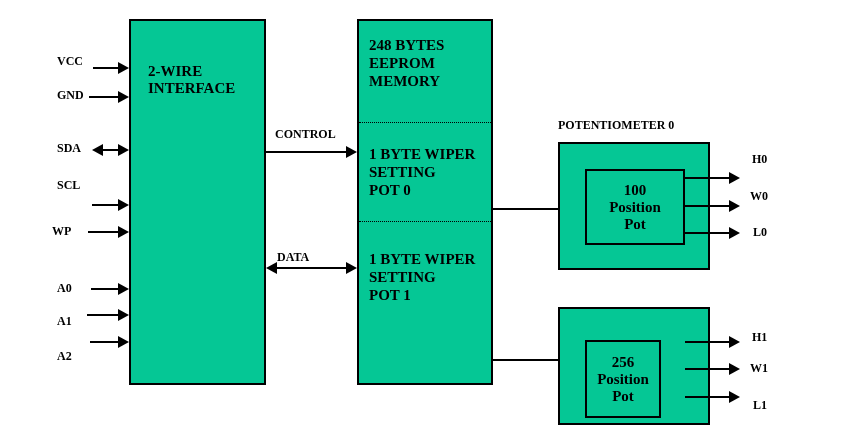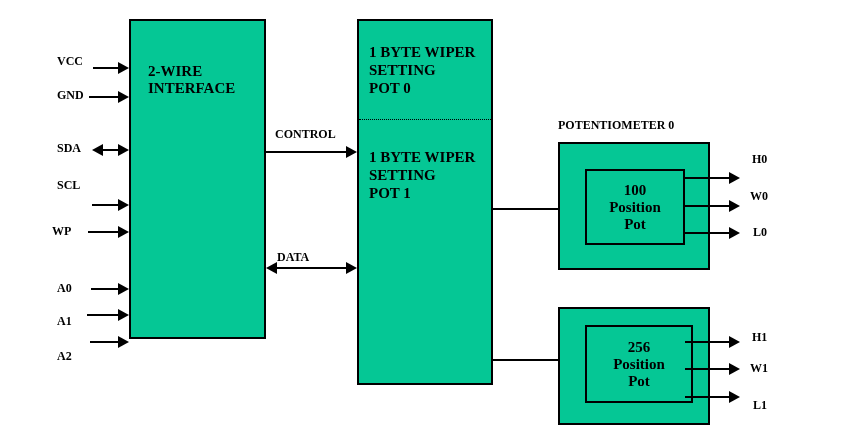--- a/index.html
+++ b/index.html
@@ -52,35 +52,40 @@
   <div class="ar" style="left:118px;top:283px"></div>
 
   <div class="lbl" style="left:57px;top:313px">A1</div>
   <div class="wire" style="left:87px;top:314px;width:31px"></div>
   <div class="ar" style="left:118px;top:309px"></div>
 
   <div class="lbl" style="left:57px;top:348px">A2</div>
   <div class="wire" style="left:90px;top:341px;width:28px"></div>
   <div class="ar" style="left:118px;top:336px"></div>
 
-  <div class="block" style="left:129px;top:19px;width:137px;height:320px">
+  <div class="block" style="left:129px;top:19px;width:137px;height:366px">
     <div class="block-text" style="margin:42px 0 0 17px;line-height:17px">2-WIRE
 INTERFACE</div>
   </div>
 
   <div class="lbl" style="left:275px;top:126px">CONTROL</div>
   <div class="wire" style="left:266px;top:151px;width:80px"></div>
   <div class="ar" style="left:346px;top:146px"></div>
 
   <div class="lbl" style="left:277px;top:249px">DATA</div>
   <div class="al" style="left:266px;top:262px"></div>
   <div class="wire" style="left:275px;top:267px;width:71px"></div>
   <div class="ar" style="left:346px;top:262px"></div>
 
   <div class="block" style="left:357px;top:19px;width:136px;height:366px;display:flex;flex-direction:column">
+    <div class="mem-section mem-sep" style="height:102px">
+      <div class="block-text" style="margin-top:15px">248 BYTES
+EEPROM
+MEMORY</div>
+    </div>
     <div class="mem-section mem-sep" style="height:99px">
       <div class="block-text" style="margin-top:22px">1 BYTE WIPER
 SETTING
 POT 0</div>
     </div>
     <div class="mem-section" style="flex:1">
       <div class="block-text" style="margin-top:28px">1 BYTE WIPER
 SETTING
 POT 1</div>
     </div>
@@ -106,21 +111,21 @@
 
   <div class="wire" style="left:685px;top:205px;width:44px"></div>
   <div class="ar" style="left:729px;top:200px"></div>
   <div class="lbl" style="left:750px;top:188px">W0</div>
 
   <div class="wire" style="left:685px;top:232px;width:44px"></div>
   <div class="ar" style="left:729px;top:227px"></div>
   <div class="lbl" style="left:753px;top:224px">L0</div>
 
   <div class="block" style="left:558px;top:307px;width:152px;height:118px"></div>
-  <div class="pot-inner" style="left:585px;top:325px;width:108px;height:78px">
+  <div class="pot-inner" style="left:585px;top:340px;width:76px;height:78px">
     <div class="block-text">256
 Position
 Pot</div>
   </div>
 
   <div class="wire" style="left:685px;top:341px;width:44px"></div>
   <div class="ar" style="left:729px;top:336px"></div>
   <div class="lbl" style="left:752px;top:329px">H1</div>
 
   <div class="wire" style="left:685px;top:368px;width:44px"></div>

